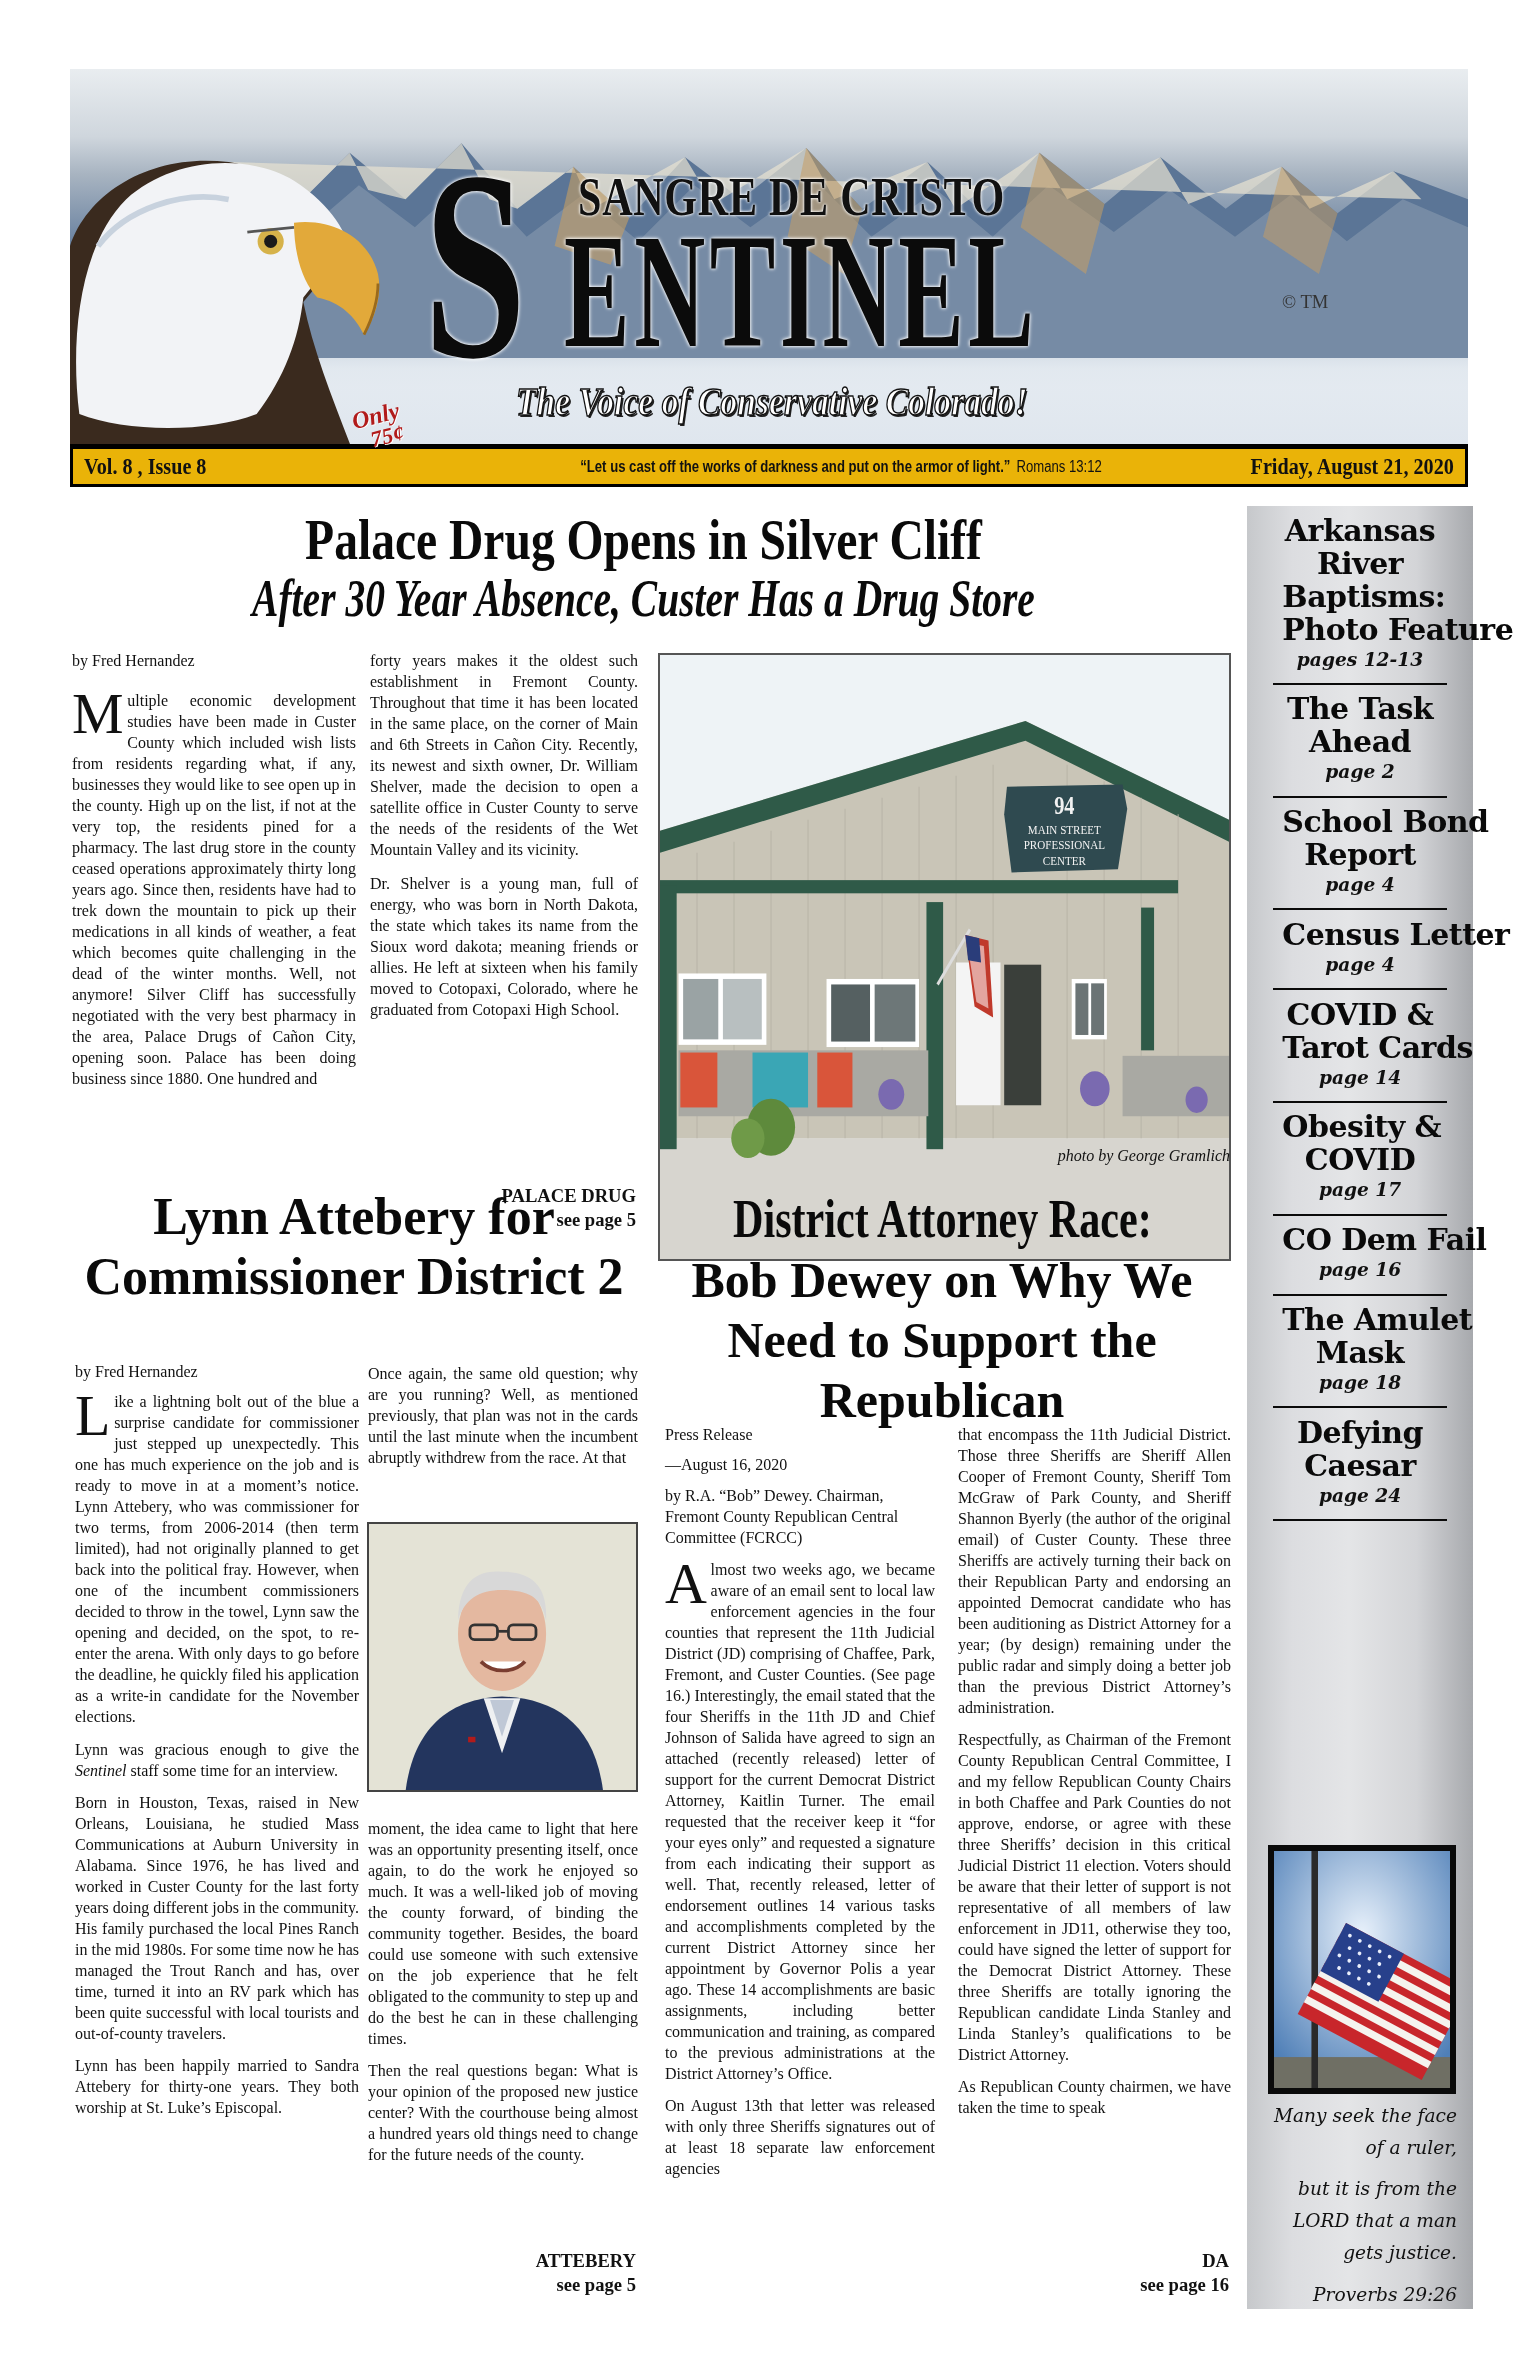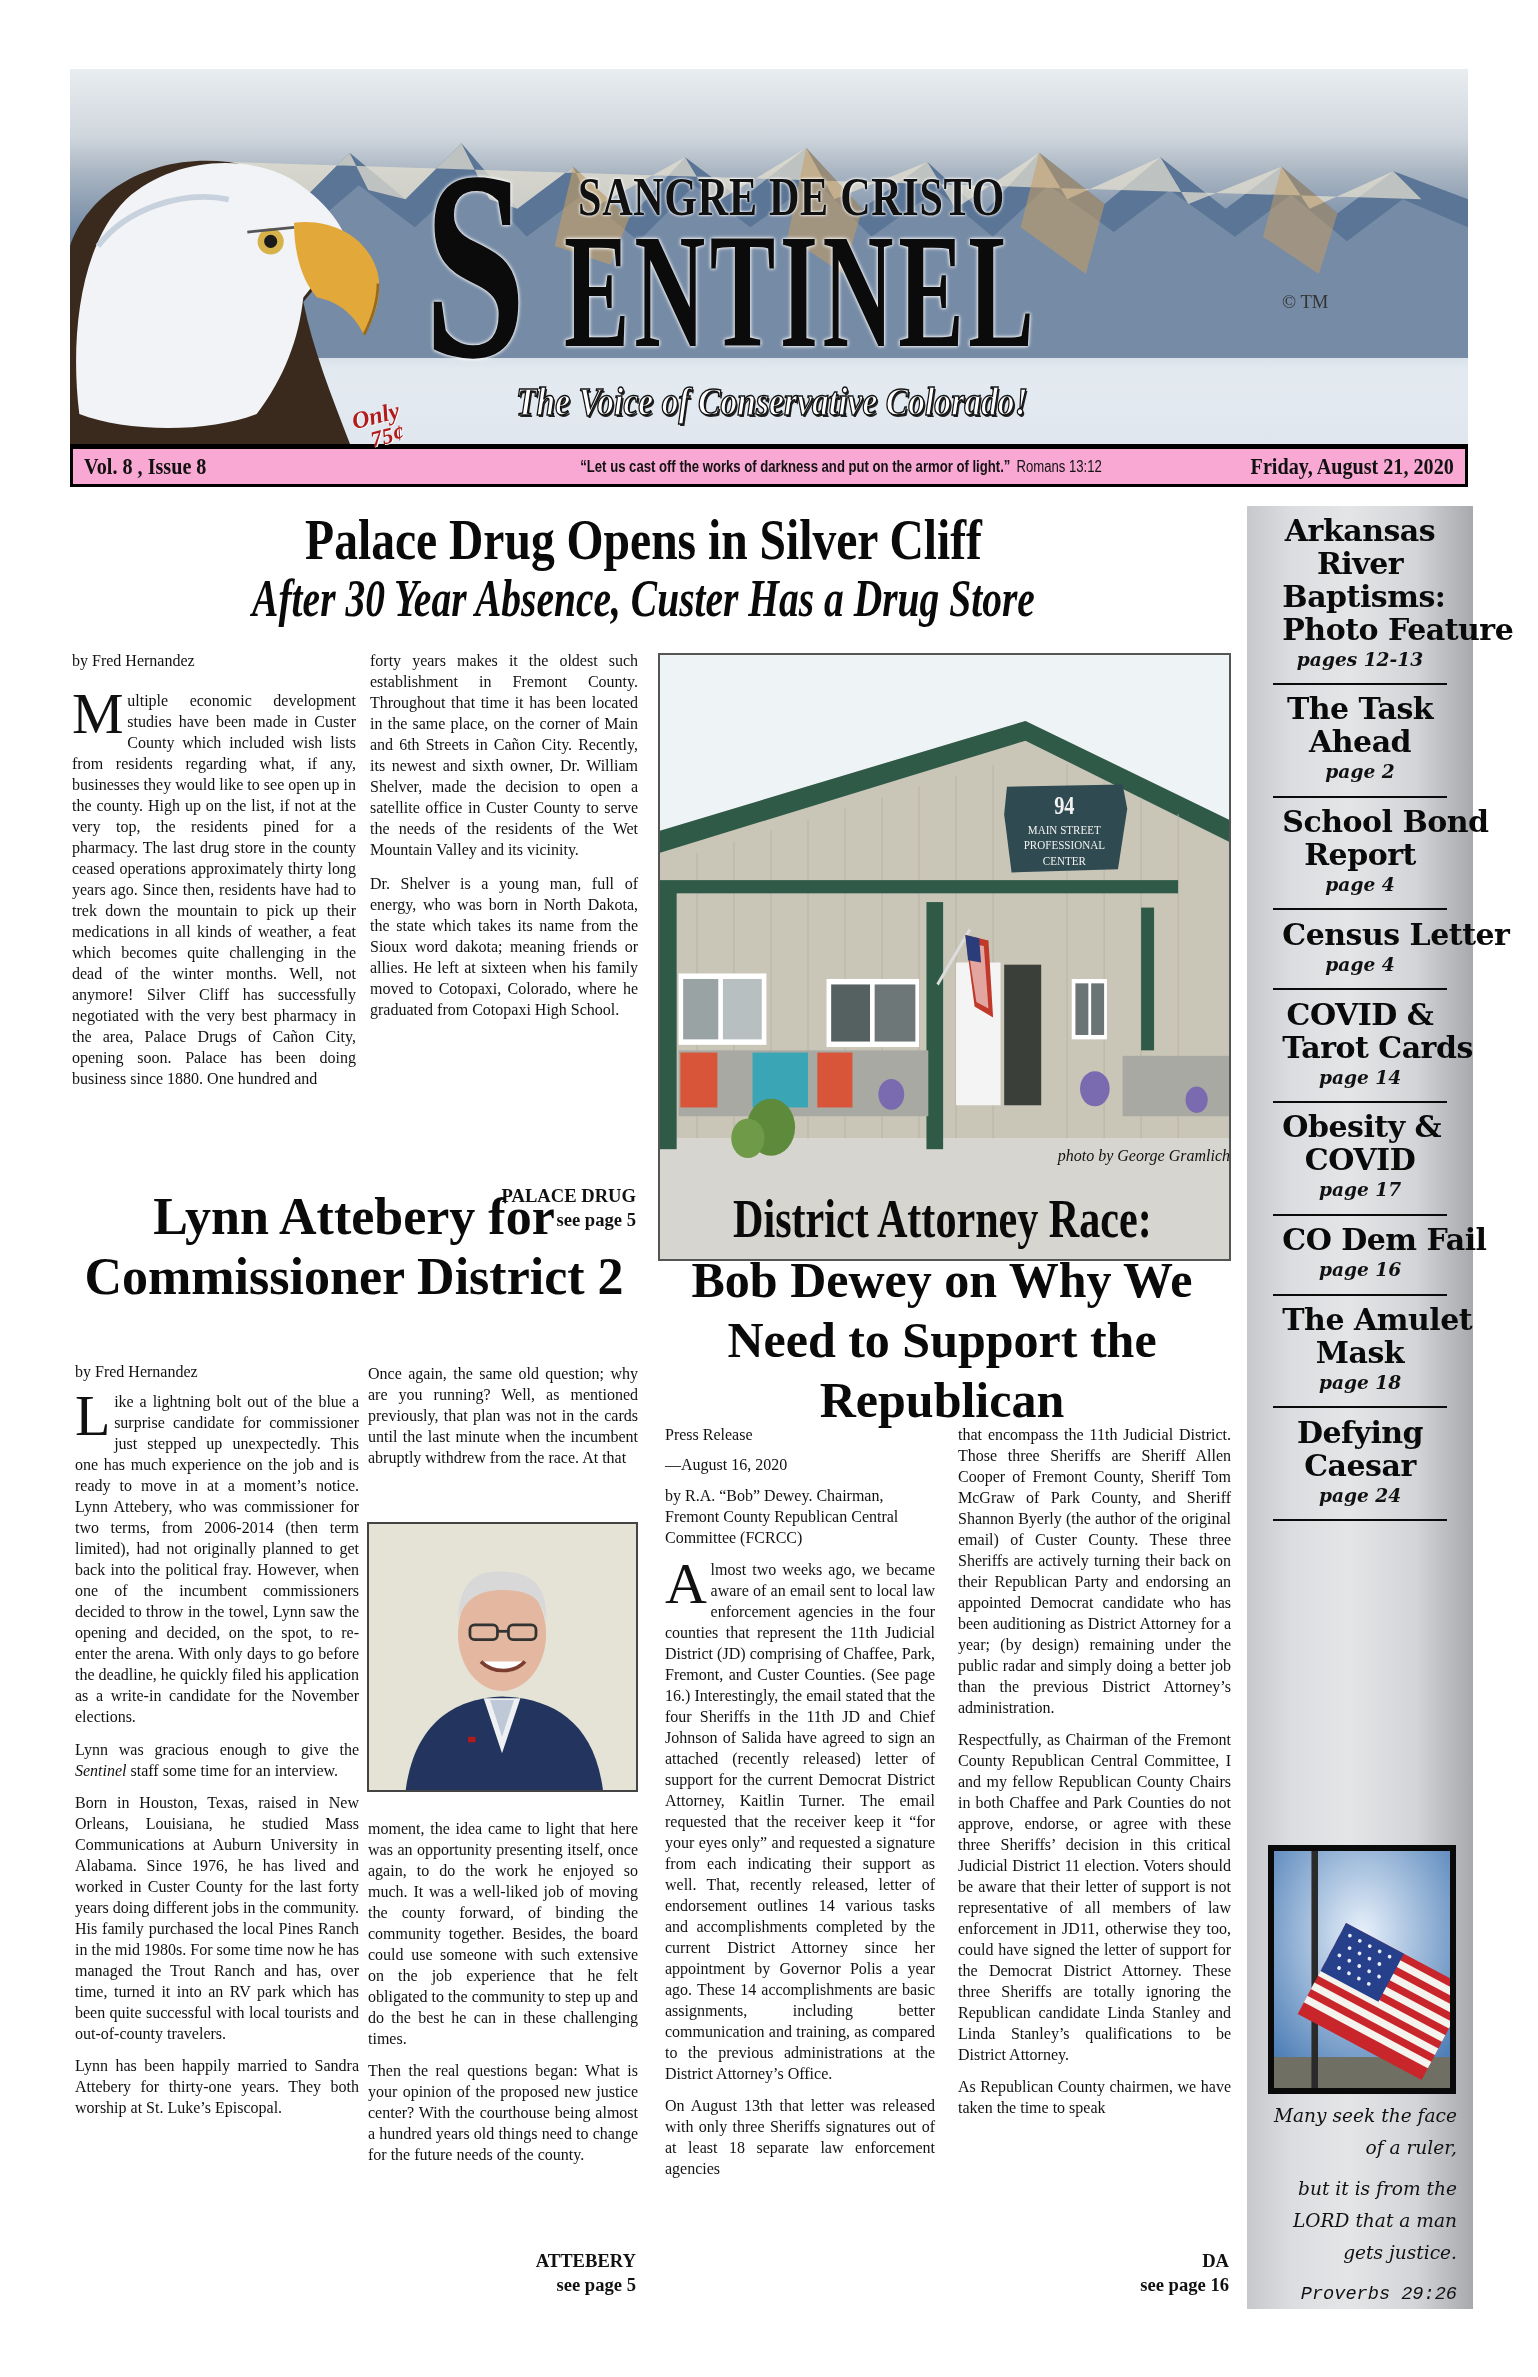--- a/index.html
+++ b/index.html
@@ -42,21 +42,21 @@
     position: absolute; left: 343px; top: 403px; width: 75px; height: 65px; text-align: center;
     font-family: "Liberation Serif", serif; font-weight: bold; font-style: italic; color: #b11b1b;
     transform: rotate(-14deg); z-index: 5; text-shadow: 0.9px 0.9px 0 #fff;
   }
   #price .only { display: block; font-size: 24px; line-height: 24px; }
   #price .amt { display: block; font-size: 22.4px; line-height: 22.4px; margin-left: 13px; }
 
   
   #infobar {
     position: absolute; left: 70px; top: 444px; width: 1398px; height: 43px;
-    border: 3.7px solid #000; border-top-width: 5.6px; background: #f9a8d4;
+    border: 3.7px solid #000; border-top-width: 5.6px; background: #eab308;
     display: flex; align-items: center; justify-content: space-between; padding: 0 11.2px;
   }
   #infobar .vol { font-family: "Liberation Serif", serif; font-weight: bold; font-size: 22.4px; transform: scaleX(0.9); transform-origin: left center; }
   #infobar .quote { font-family: "Liberation Sans", sans-serif; font-weight: bold; font-size: 16px; transform: scaleX(0.82); margin-left: 233px; }
   #infobar .quote .ref { font-weight: normal; margin-left: 7.5px; }
   #infobar .date { font-family: "Liberation Serif", serif; font-weight: bold; font-size: 22.4px; transform: scaleX(0.9); transform-origin: right center; }
 
   
   .hl { position: absolute; text-align: center; color: #0a0a0a; white-space: nowrap; }
   .col { position: absolute; font-family: "Liberation Serif", serif; font-size: 16px; line-height: 21px; text-align: justify; hyphens: auto; }
@@ -98,21 +98,21 @@
     background: linear-gradient(90deg, #c6c8cb 0%, #dcdde0 20%, #e4e5e7 45%, #d3d4d7 75%, #a7a9ad 100%);
   }
   .sb-item { text-align: center; padding: 7.5px 9.3px 9.3px; border-bottom: 2.8px solid #0a0a0a; margin: 0 26px 0 26px; }
   .sb-item:last-of-type { border-bottom: none; }
   .sb-title { font-family: "DejaVu Serif", serif; font-weight: bold; font-size: 30px; line-height: 33px; color: #0a0a0a; white-space: nowrap; letter-spacing: -0.5px; }
   .sb-page { font-family: "DejaVu Serif", serif; font-style: italic; font-weight: bold; font-size: 18.6px; line-height: 28px; color: #111; }
   .sb-alert { font-family: "DejaVu Serif", serif; font-weight: bold; font-size: 35px; line-height: 41px; color: #8b1a1a; letter-spacing: 0.9px; margin-top: 3.7px; }
   #sb-flag { position: absolute; left: 20.5px; top: 1339px; width: 188px; height: 249px; border: 6.5px solid #0a0a0a; overflow: hidden; }
   #sb-verse { position: absolute; left: 17px; top: 1594px; width: 193px; text-align: right; font-family: "DejaVu Serif", serif; font-style: italic; font-size: 18.6px; line-height: 32px; color: #111; }
   #sb-verse p { margin-bottom: 9.3px; }
-  #sb-verse .ref { font-size: 18.6px; font-family: Liberation Mono, monospace; }
+  #sb-verse .ref { font-size: 18.6px; }
 </style>
 </head>
 <body>
 
 <header id="masthead">
   <svg class="peaks" viewBox="0 0 1500 240" preserveAspectRatio="none">
     <polygon points="0,130 60,60 110,100 170,30 230,90 300,20 360,70 420,10 480,80 540,35 600,90 660,25 720,70 790,15 850,80 920,30 980,85 1040,20 1110,75 1170,25 1240,80 1300,35 1360,85 1420,40 1500,70 1500,240 0,240" fill="#5b7596"></polygon>
     <polygon points="0,150 70,95 120,120 180,60 240,115 310,55 370,100 430,45 490,110 550,65 610,115 670,55 730,100 800,50 860,110 930,60 990,110 1050,55 1120,105 1180,60 1250,110 1310,65 1370,115 1430,70 1500,100 1500,240 0,240" fill="#7d91a9" opacity="0.8"></polygon>
     <polygon points="170,30 200,70 185,95 230,90 300,20 320,60 360,70 420,10 450,70 480,80 540,35 560,80 660,25 690,75 790,15 820,70 920,30 950,80 1040,20 1070,70 1170,25 1200,75 1300,35 1330,80 1420,40 1450,70" fill="#e8e2d2" opacity="0.7"></polygon>
     <polygon points="540,35 600,90 580,140 520,120" fill="#c79e62" opacity="0.6"></polygon>

